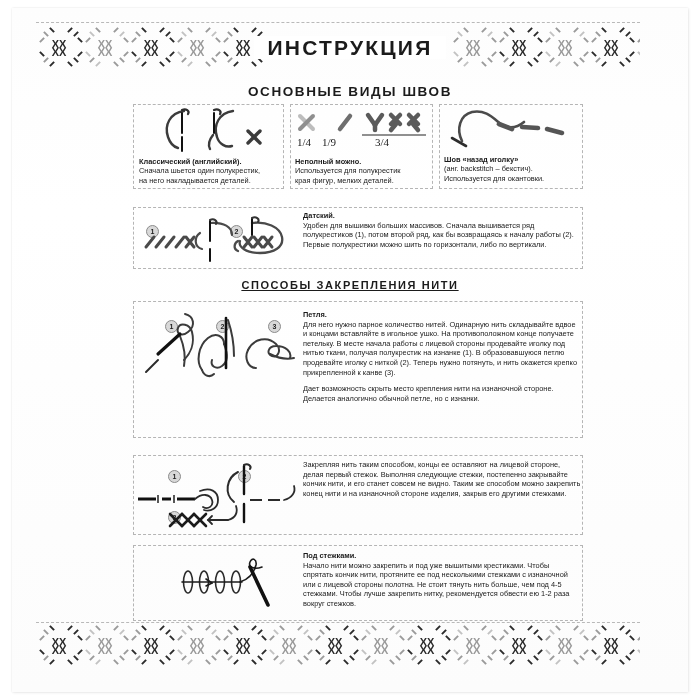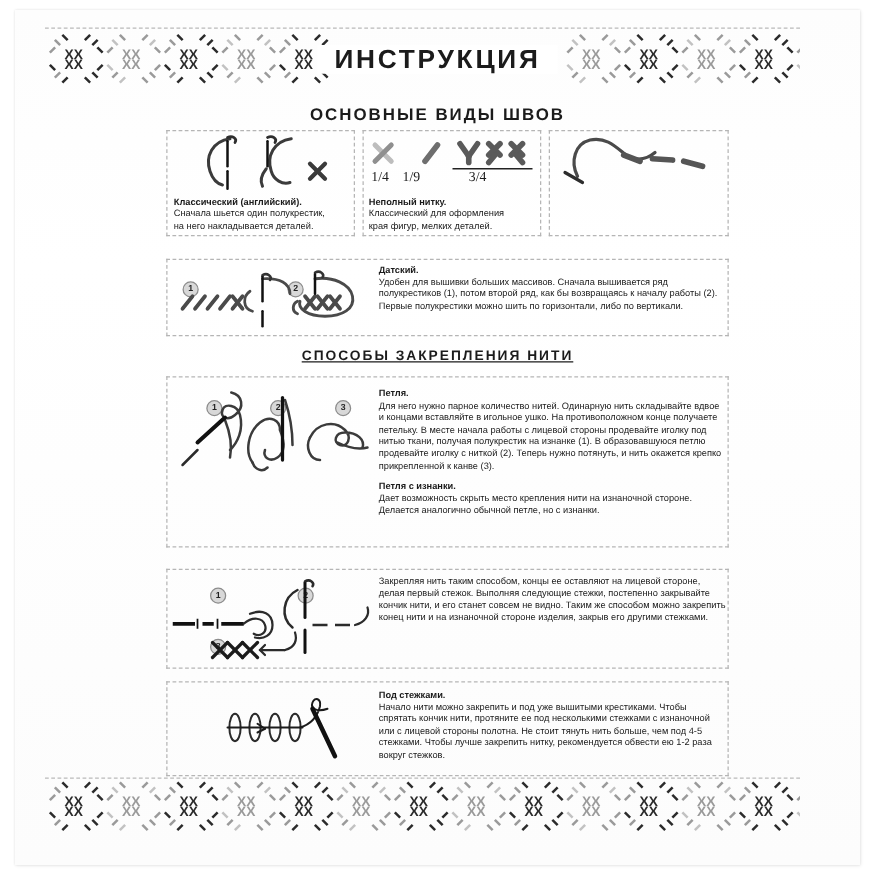--- a/index.html
+++ b/index.html
@@ -414,41 +414,46 @@
         <line x1="122" y1="5" x2="113" y2="14" stroke="#5a5a5a" stroke-width="4.5"></line>
         <line x1="122" y1="20" x2="117" y2="14" stroke="#5a5a5a" stroke-width="4.5"></line>
       </g>
       <line x1="66" y1="25" x2="130" y2="25" stroke="#222" stroke-width="1.1"></line>
     </svg>
   </div>
   <div class="fr" style="left:297px; top:136px;">1/4</div>
   <div class="fr" style="left:322px; top:136px;">1/9</div>
   <div class="fr" style="left:375px; top:136px;">3/4</div>
   <div class="cap c12">
-    <b>Неполный нитку.</b><br>
-    <span>Классический для оформления</span><br>
+    <b>Неполный можно.</b><br>
+    <span>Используется для полукрестик</span><br>
     <span>края фигур, мелких деталей.</span>
   </div>
 
   <div class="panel p13"></div>
   <div class="ill" style="left:446px; top:107px;">
     <svg width="132" height="46" viewBox="0 0 132 46">
       <g fill="none" stroke="#4a4a4a" stroke-width="2.6" stroke-linecap="round">
         <path d="M16 34 C10 22, 14 8, 26 5 C40 2, 48 12, 56 18"></path>
         <path d="M56 18 C64 22, 72 20, 78 15"></path>
       </g>
       <g stroke="#555" stroke-width="4.6" stroke-linecap="round">
         <line x1="53" y1="17" x2="66" y2="22"></line>
         <line x1="76" y1="20" x2="92" y2="21"></line>
         <line x1="101" y1="22" x2="116" y2="26"></line>
       </g>
       <g stroke="#2d2d2d" stroke-width="2.6" stroke-linecap="round">
         <line x1="6" y1="31" x2="20" y2="39"></line>
       </g>
     </svg>
+  </div>
+  <div class="cap c13">
+    <b>Шов «назад иголку»</b><br>
+    <span>(анг. backstitch – бекстич).</span><br>
+    <span>Используется для окантовки.</span>
   </div>
 
   <div class="panel p2"></div>
   <div class="badge" style="left:146px; top:225px;">1</div>
   <div class="badge" style="left:230px; top:225px;">2</div>
   <div class="ill" style="left:140px; top:213px;">
     <svg width="160" height="52" viewBox="0 0 160 52">
       <g stroke="#4a4a4a" stroke-width="3" stroke-linecap="round">
         <line x1="6" y1="34" x2="14" y2="24"></line>
         <line x1="16" y1="34" x2="24" y2="24"></line>
@@ -527,21 +532,20 @@
         <path d="M108 40 C114 28, 128 26, 136 34 C142 40, 138 48, 132 46 C126 44, 128 36, 136 36 C146 36, 152 42, 150 48"></path>
         <path d="M108 40 C104 48, 108 58, 116 58"></path>
         <path d="M130 44 C138 48, 146 50, 154 48"></path>
       </g>
     </svg>
   </div>
   <div class="body c3">
     <span class="hd">Петля.</span>
     <p>Для него нужно парное количество нитей. Одинарную нить складывайте вдвое и концами вставляйте в игольное ушко. На противоположном конце получаете петельку.  В месте начала работы с лицевой стороны продевайте иголку под нитью ткани, получая полукрестик на изнанке (1). В образовавшуюся петлю продевайте иголку с ниткой (2). Теперь нужно потянуть, и нить окажется крепко прикрепленной к канве (3).</p>
     <div class="gap"></div>
-    <span class="hd">Петля с изнанки.</span>
     <p>Дает возможность скрыть место крепления нити на изнаночной стороне. Делается аналогично обычной петле, но с изнанки.</p>
   </div>
 
   <div class="panel p4"></div>
   <div class="badge" style="left:168px; top:470px;">1</div>
   <div class="badge" style="left:238px; top:470px;">2</div>
   <div class="badge" style="left:168px; top:511px;">3</div>
   <div class="ill" style="left:138px; top:460px;">
     <svg width="162" height="72" viewBox="0 0 162 72">
 

